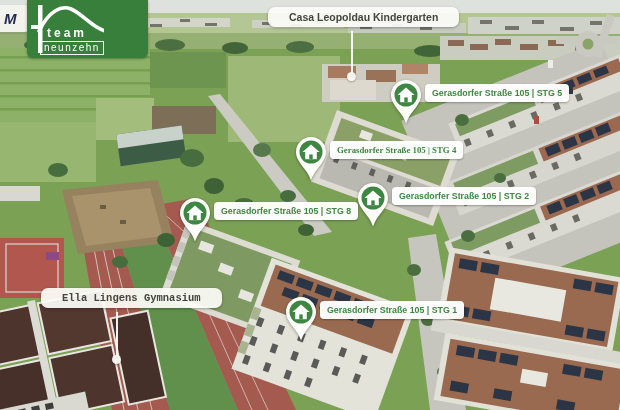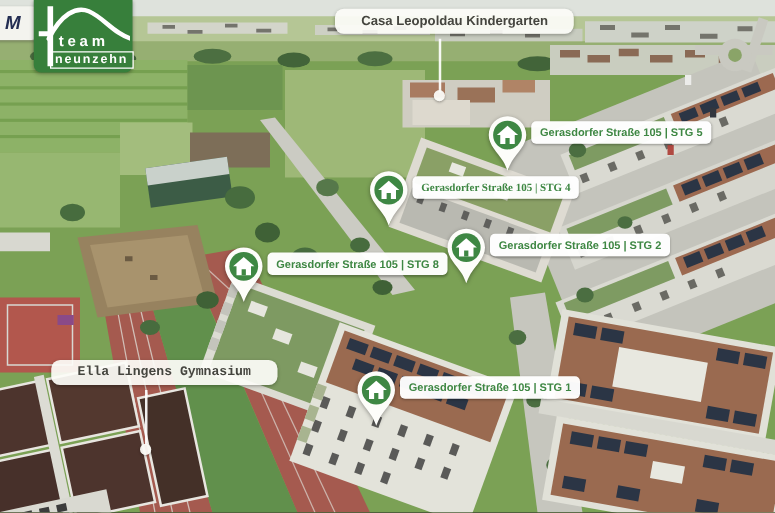--- a/index.html
+++ b/index.html
@@ -15,31 +15,32 @@
     background:#f3f3ee;border-radius:9px;z-index:4;
     display:flex;align-items:center;box-shadow:0 1px 2px rgba(0,0,0,.25);
   }
   .m-badge span{
     margin-left:16px;font-weight:bold;font-style:italic;
     font-size:15px;color:#232d52;
   }
 
   
   .logo{
-    position:absolute;left:27px;top:0px;width:79px;height:58px;
+    position:absolute;left:27px;top:0px;width:98px;height:58px;
     background:#377f3b;border-radius:0 0 6px 6px;z-index:5;
     box-shadow:0 1px 3px rgba(0,0,0,.3);
+    padding-left:23px;
   }
   .logo svg{position:absolute;left:0;top:0;}
   .logo-team{
     position:absolute;left:20px;top:27px;color:#fff;font-weight:bold;
     font-size:12px;letter-spacing:3px;line-height:12px;
   }
   .logo-neunzehn{
-    position:absolute;left:13px;top:41px;color:#fff;font-weight:bold;
+    position:absolute;left:13px;top:41px;color:#fff;font-weight:normal;
     font-size:10px;letter-spacing:1.5px;border:1.6px solid #fff;
     padding:1px 3px;line-height:10px;white-space:nowrap;
   }
 
   
   .poi{
     position:absolute;background:rgba(252,252,248,.93);border-radius:7px;
     padding:4px 21px;font-weight:bold;font-size:10.5px;color:#45453f;
     white-space:nowrap;box-shadow:0 1px 3px rgba(0,0,0,.3);z-index:3;
   }
@@ -57,21 +58,21 @@
   .dot-school{left:112px;top:355px;}
 
   
   .marker{position:absolute;z-index:6;width:32px;height:46px;}
   .marker .pin{position:absolute;left:0;top:0;filter:drop-shadow(0 1px 1.5px rgba(0,0,0,.35));}
   .mlabel{
     position:absolute;left:35px;top:5px;background:rgba(255,255,255,.97);
     border-radius:4px;padding:4px 7px;font-weight:bold;font-size:8.8px;
     color:#3e8743;white-space:nowrap;box-shadow:0 1px 2px rgba(0,0,0,.3);
   }
-  .mk-stg5{left:390px;top:92px;text-align:center;}
+  .mk-stg5{left:390px;top:79px;text-align:center;}
   .mk-stg4{left:295px;top:136px;font-family:Liberation Serif, serif;}
   .mk-stg3{left:357px;top:182px;}
   .mk-stg2{left:179px;top:197px;}
   .mk-stg1{left:285px;top:296px;}
 </style>
 </head>
 <body>
 
 <div class="scene">
 

